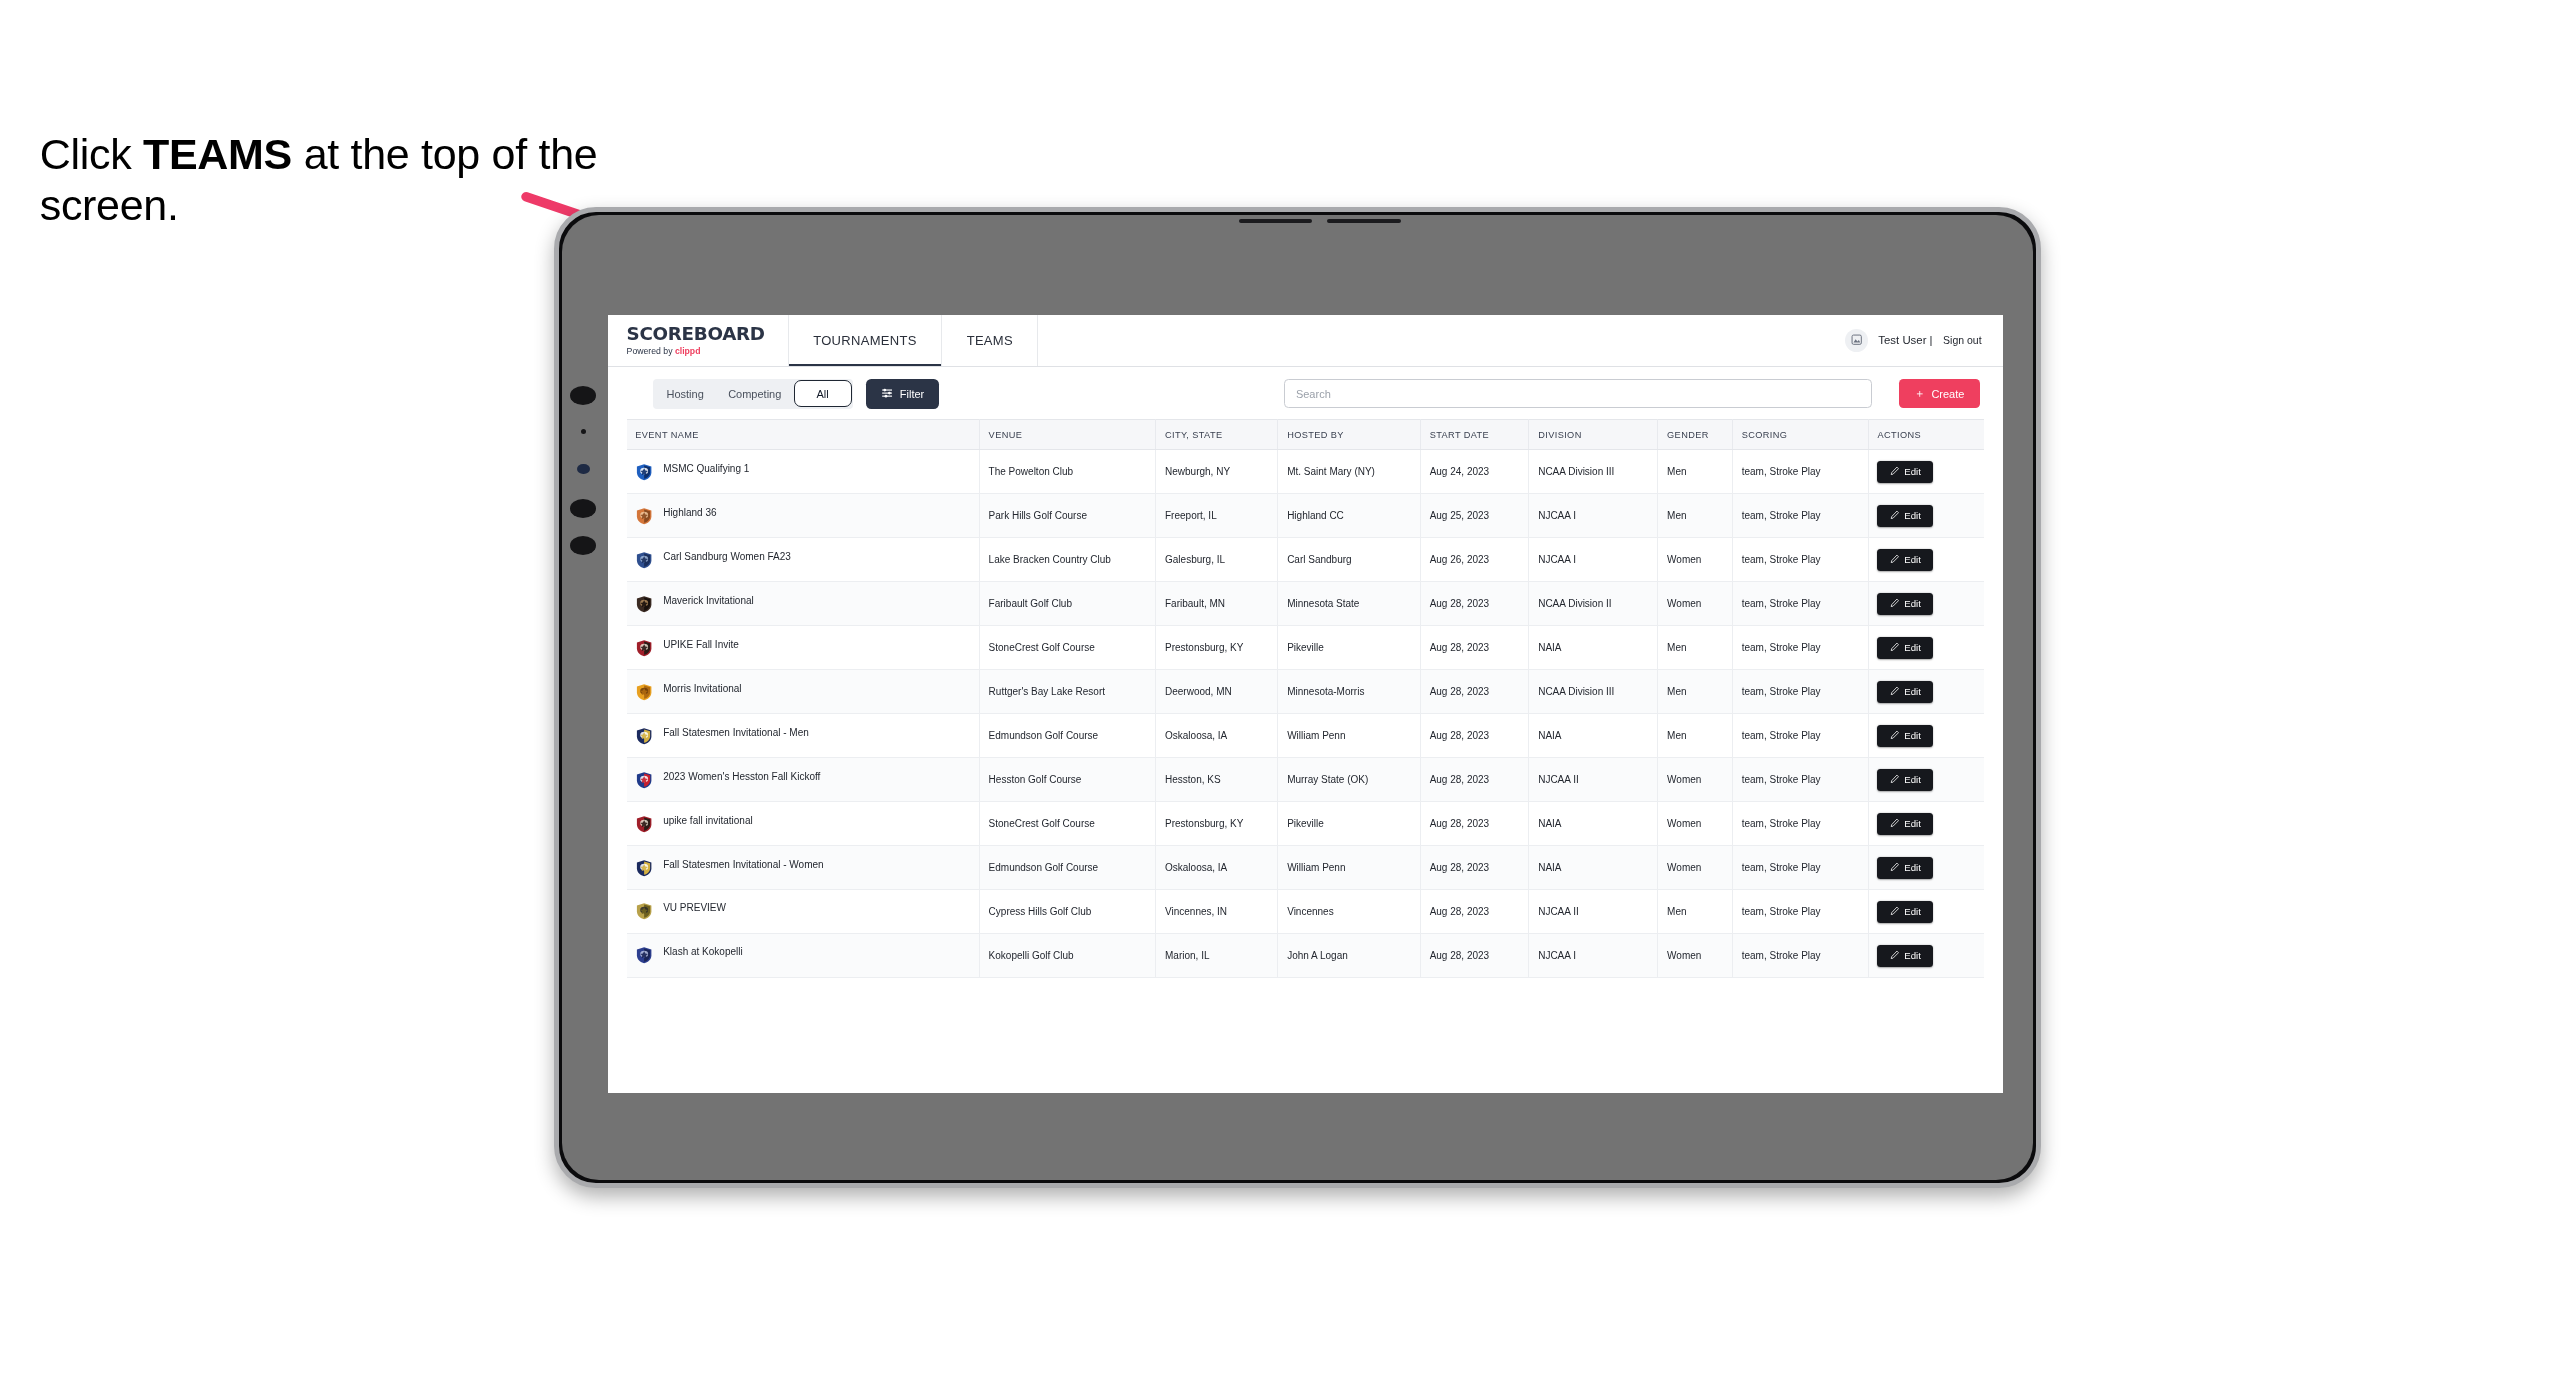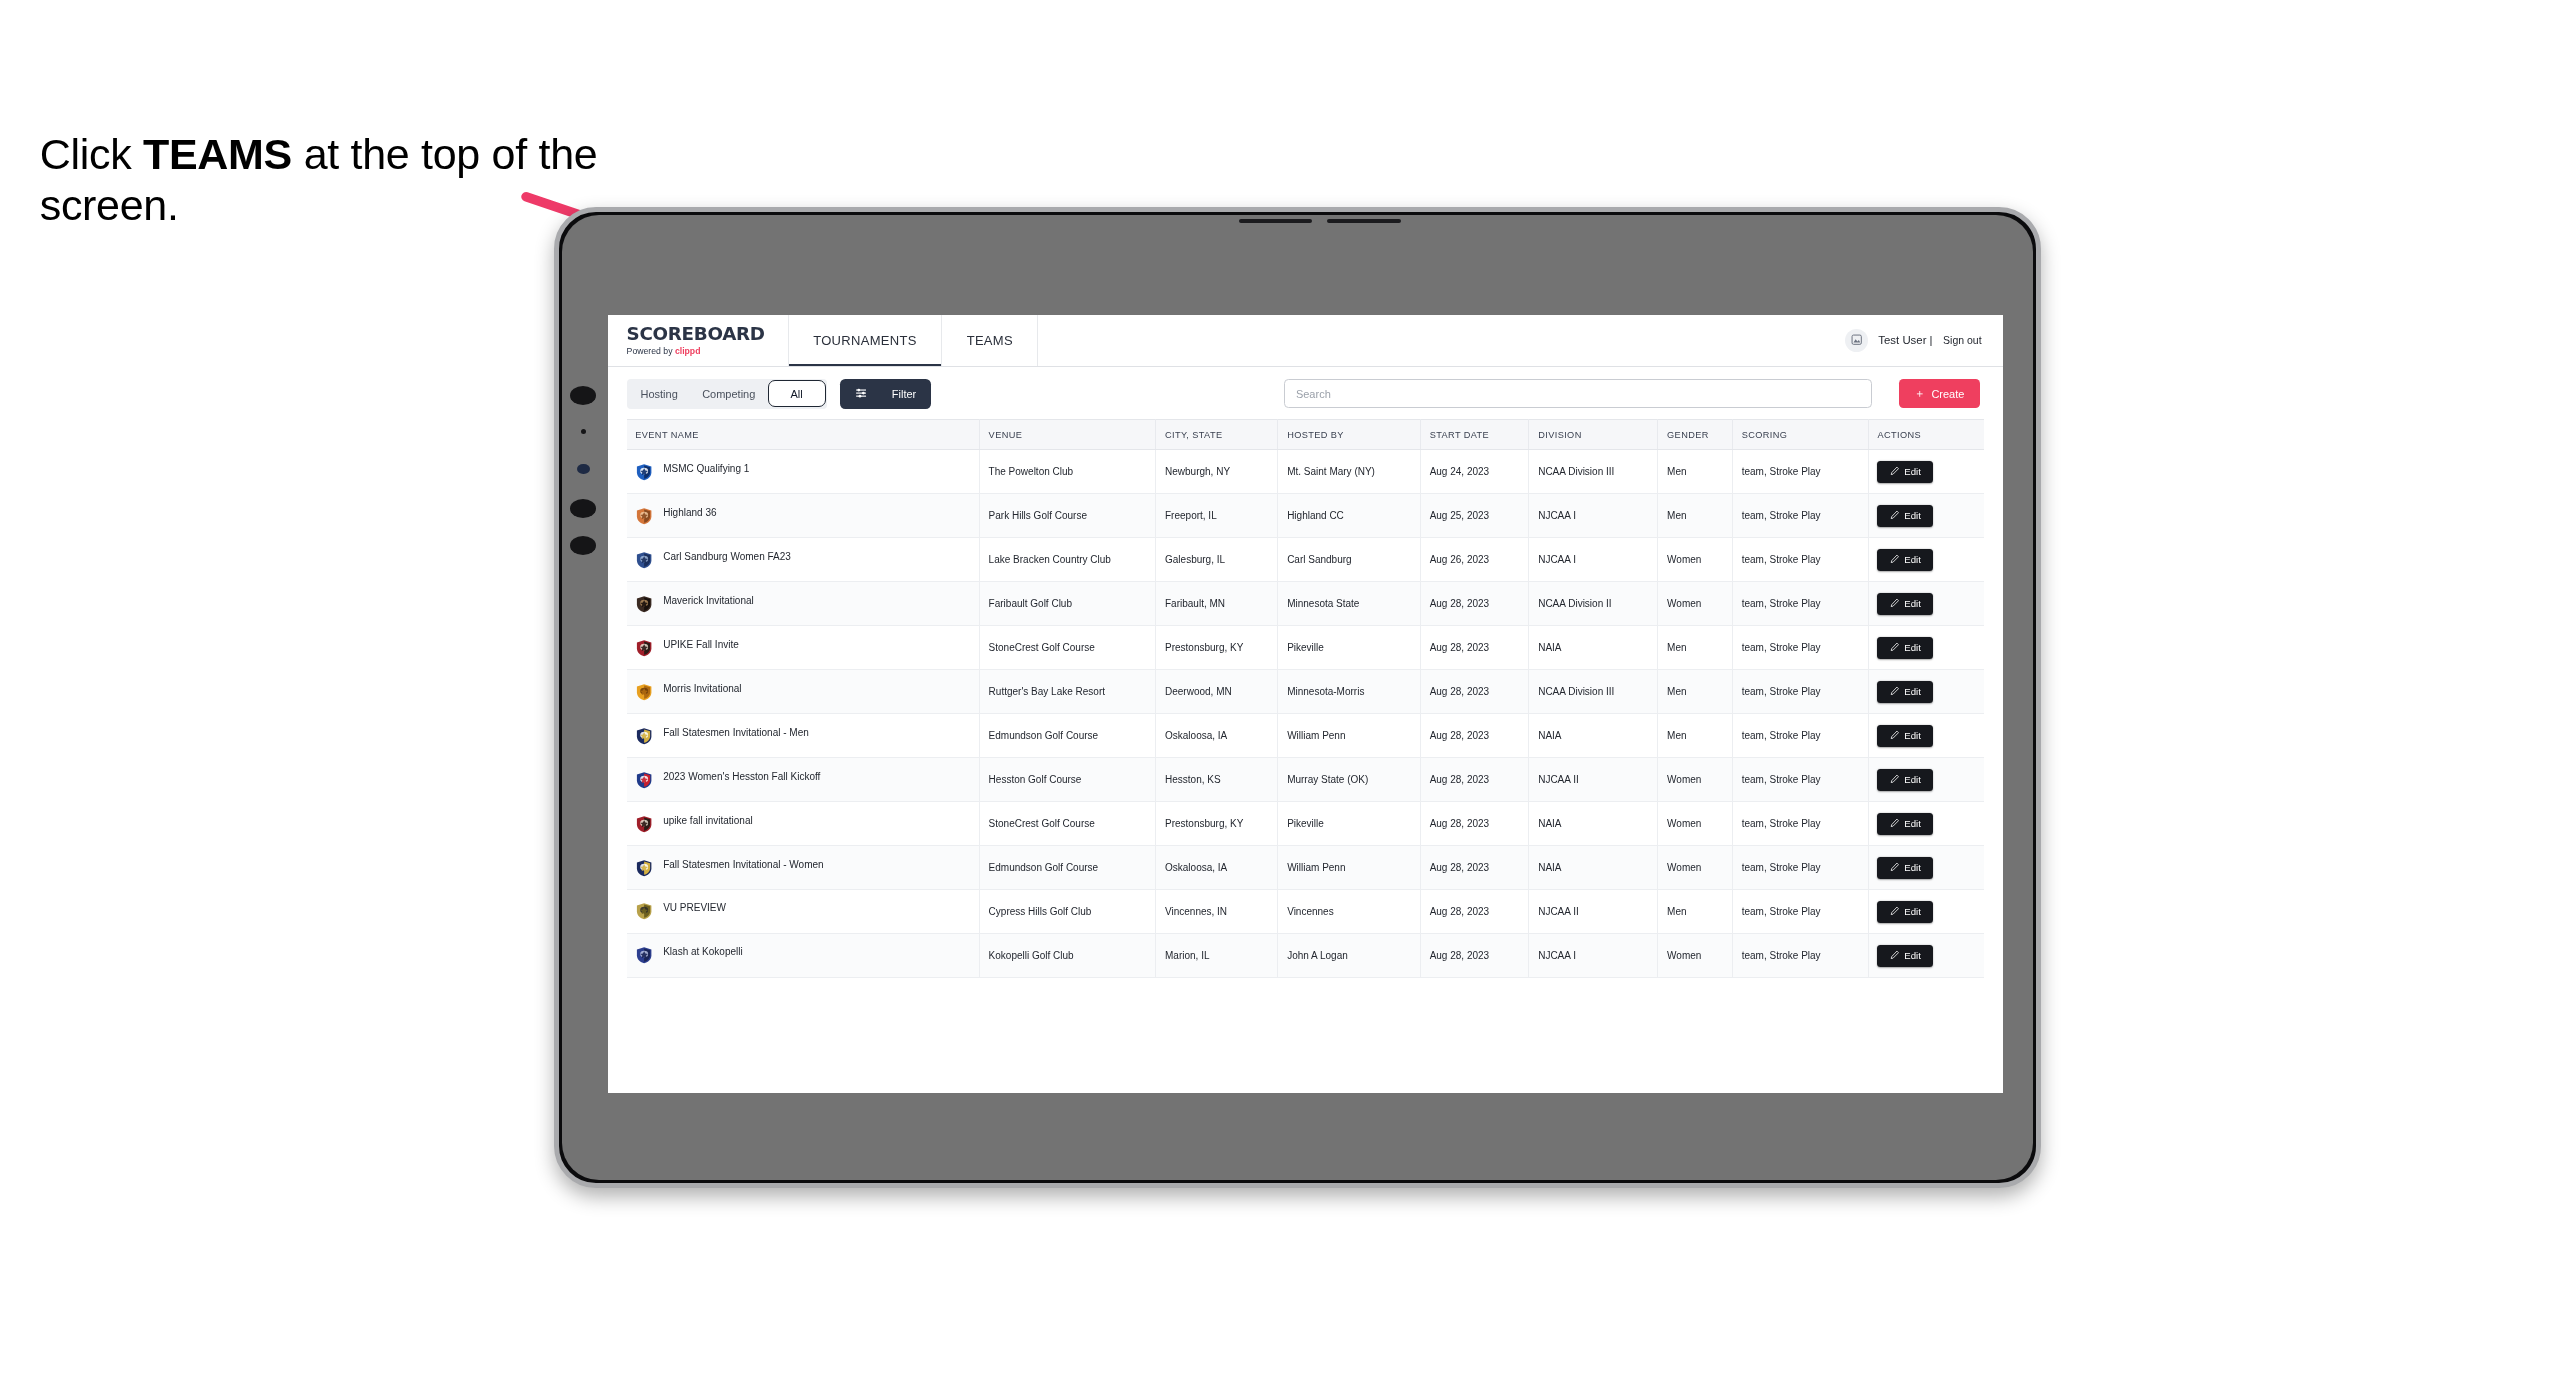--- a/index.html
+++ b/index.html
@@ -151,39 +151,40 @@
     padding: 12.2px 19px 10.5px 19px;
     gap: 12.2px;
   }
   #segmented {
     display: flex;
     align-items: center;
     background: #eef0f3;
     border-radius: 4px;
     height: 30px;
     padding: 0 1.7px;
+    margin-left: 26px;
   }
   .seg-item {
     font-size: 11px;
     color: #4a515d;
     padding: 0 12.2px;
     height: 30px;
     display: flex; align-items: center;
     cursor: pointer;
   }
   .seg-item.selected {
     background: #ffffff;
     border: 1.4px solid #1f2733;
     border-radius: 7px;
     color: #111827;
     height: 27px;
     padding: 0 22px;
   }
   #filter-btn {
-    display: flex; align-items: center; gap: 25px;
+    display: flex; align-items: center; gap: 7px;
     background: #2b3446;
     color: #ffffff;
     font-size: 11px;
     height: 30px;
     padding: 0 15px;
     border-radius: 5.2px;
     cursor: pointer;
   }
   #toolbar-gap { flex: 1; }
   #search-input {

